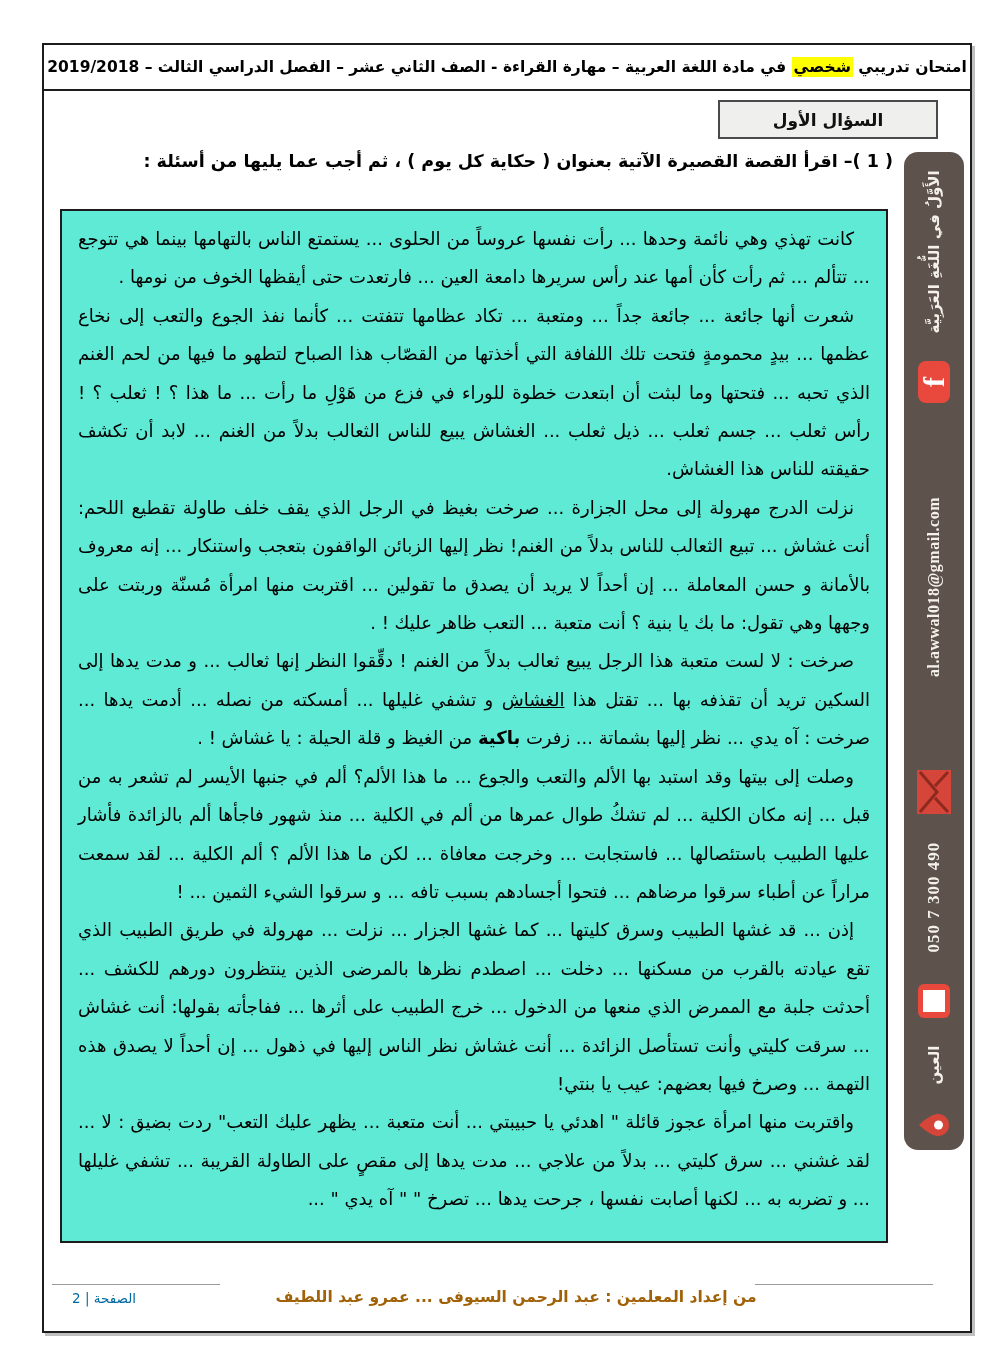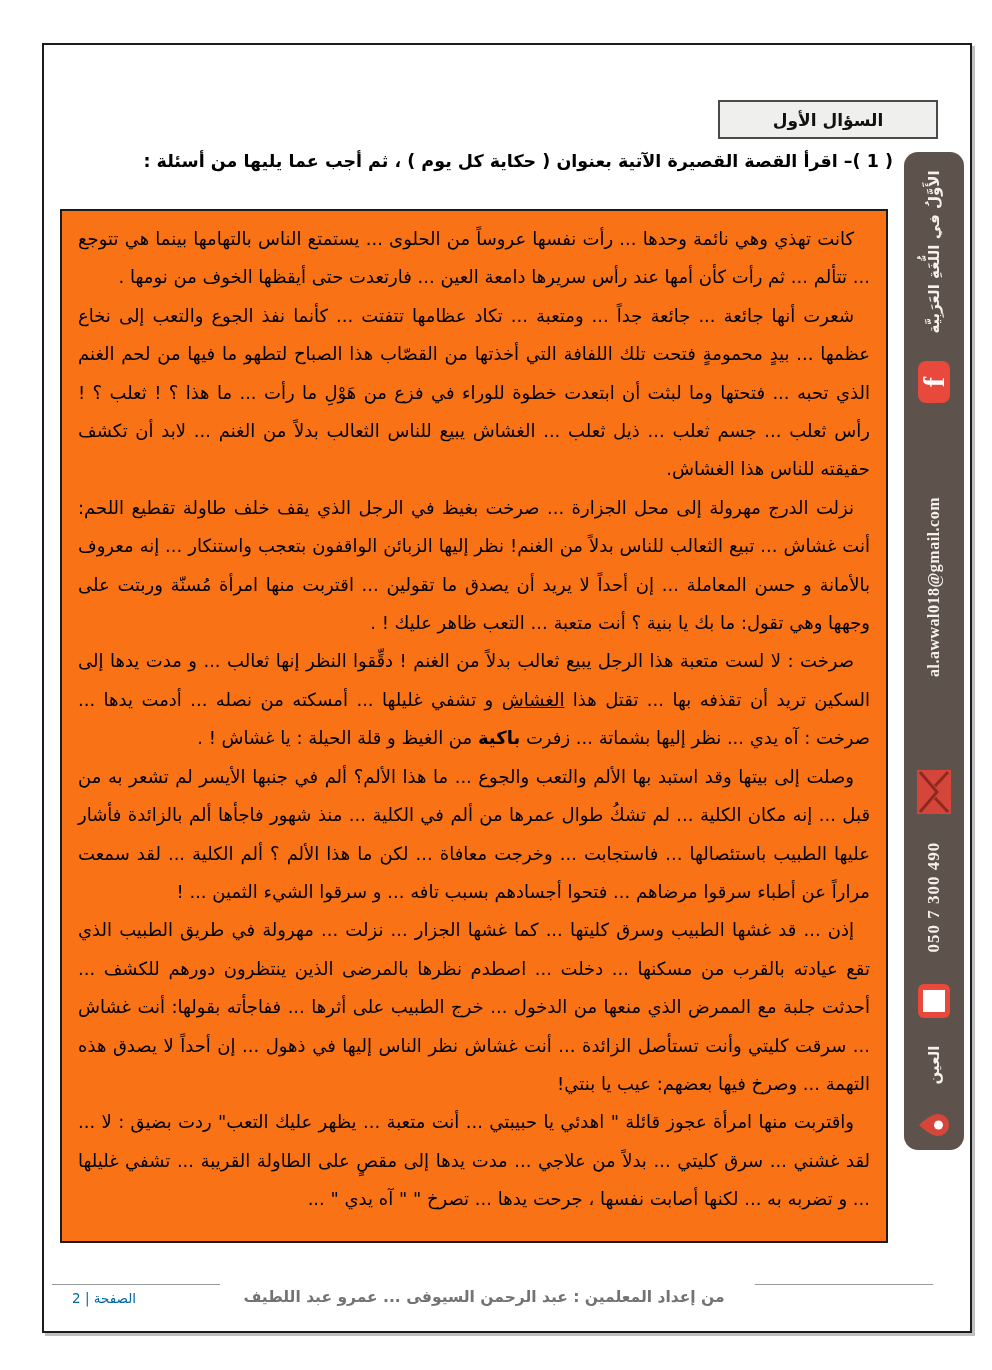--- a/index.html
+++ b/index.html
@@ -53,21 +53,21 @@
     font-size: 17.5px; font-weight: 600; color: #000;
     white-space: nowrap;
   }
   .instruction .story-title { font-weight: 800; }
 
   
   .story-box {
     position: absolute; left: 60px; top: 209px;
     width: 828px; height: 1034px;
     border: 2px solid #1c1c1c;
-    background: #f97316;
+    background: #5eead4;
     padding: 9px 16px 0 16px;
     direction: rtl;
   }
   .story-box p {
     font-size: 18px; line-height: 38.4px; color: #000;
     text-align: justify; text-align-last: right;
     text-indent: 16px;
     margin: 0;
   }
 
@@ -104,32 +104,37 @@
   
   .footer-rule { position: absolute; height: 1px; background: #9a9a9a; top: 1284px; }
   .rule-left  { left: 52px;  width: 168px; }
   .rule-right { left: 755px; width: 178px; }
   .page-number {
     position: absolute; left: 72px; top: 1290px;
     direction: rtl;
     color: #0369a1; font-size: 13.5px; letter-spacing: 1px;
   }
   .credits {
-    position: absolute; left: 224px; top: 1288px; width: 520px;
+    position: absolute; left: 256px; top: 1288px; width: 520px;
     text-align: center; direction: rtl;
-    color: #737373; font-weight: bold; font-size: 15.5px;
+    color: #a16207; font-weight: bold; font-size: 15.5px;
   }
 </style>
 </head>
 <body>
 
 <div class="page">
 
   <div class="frame"></div>
 
+  <div class="header-bar">
+    <span>
+      <span>امتحان تدريبي </span><span class="hl">شخصي</span><span> في مادة اللغة العربية – مهارة القراءة - الصف الثاني عشر – الفصل الدراسي الثالث – </span><span dir="ltr">2019/2018</span>
+    </span>
+  </div>
 
   <div class="label-box q-box">
     <span>السؤال الأول</span>
   </div>
 
   <div class="instruction">
     <span>( 1 )– اقرأ القصة القصيرة الآتية بعنوان ( </span><span class="story-title">حكاية كل يوم</span><span> ) ، ثم أجب عما يليها من أسئلة :</span>
   </div>
 
   <div class="story-box">

